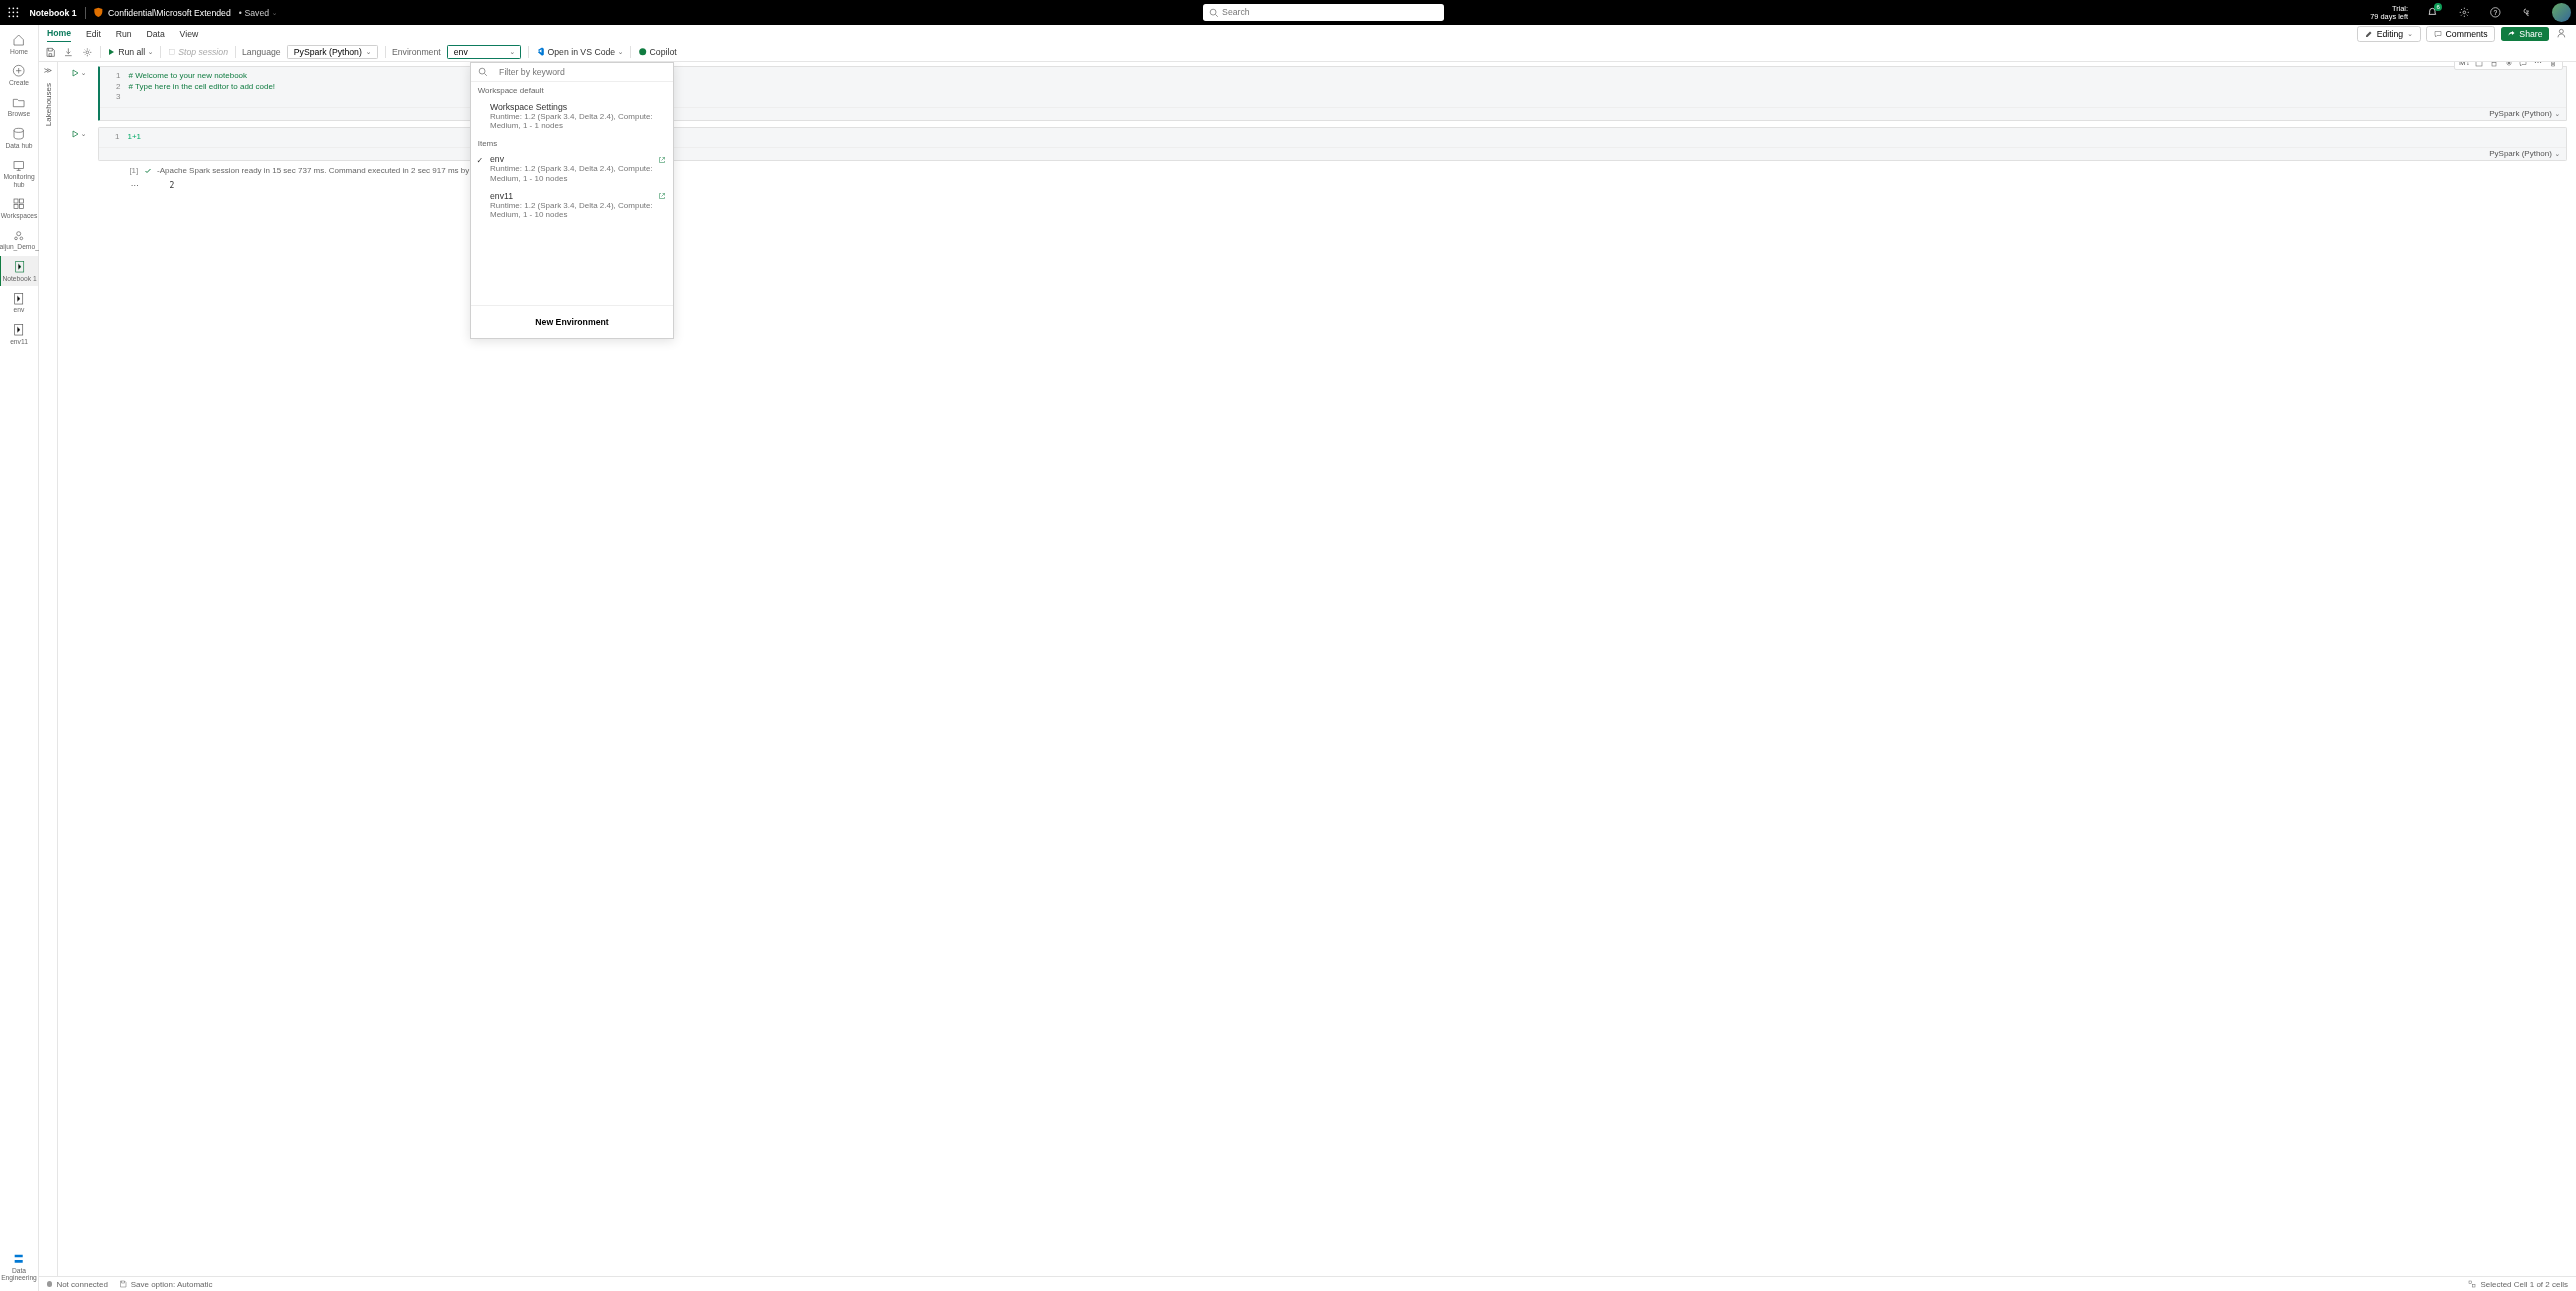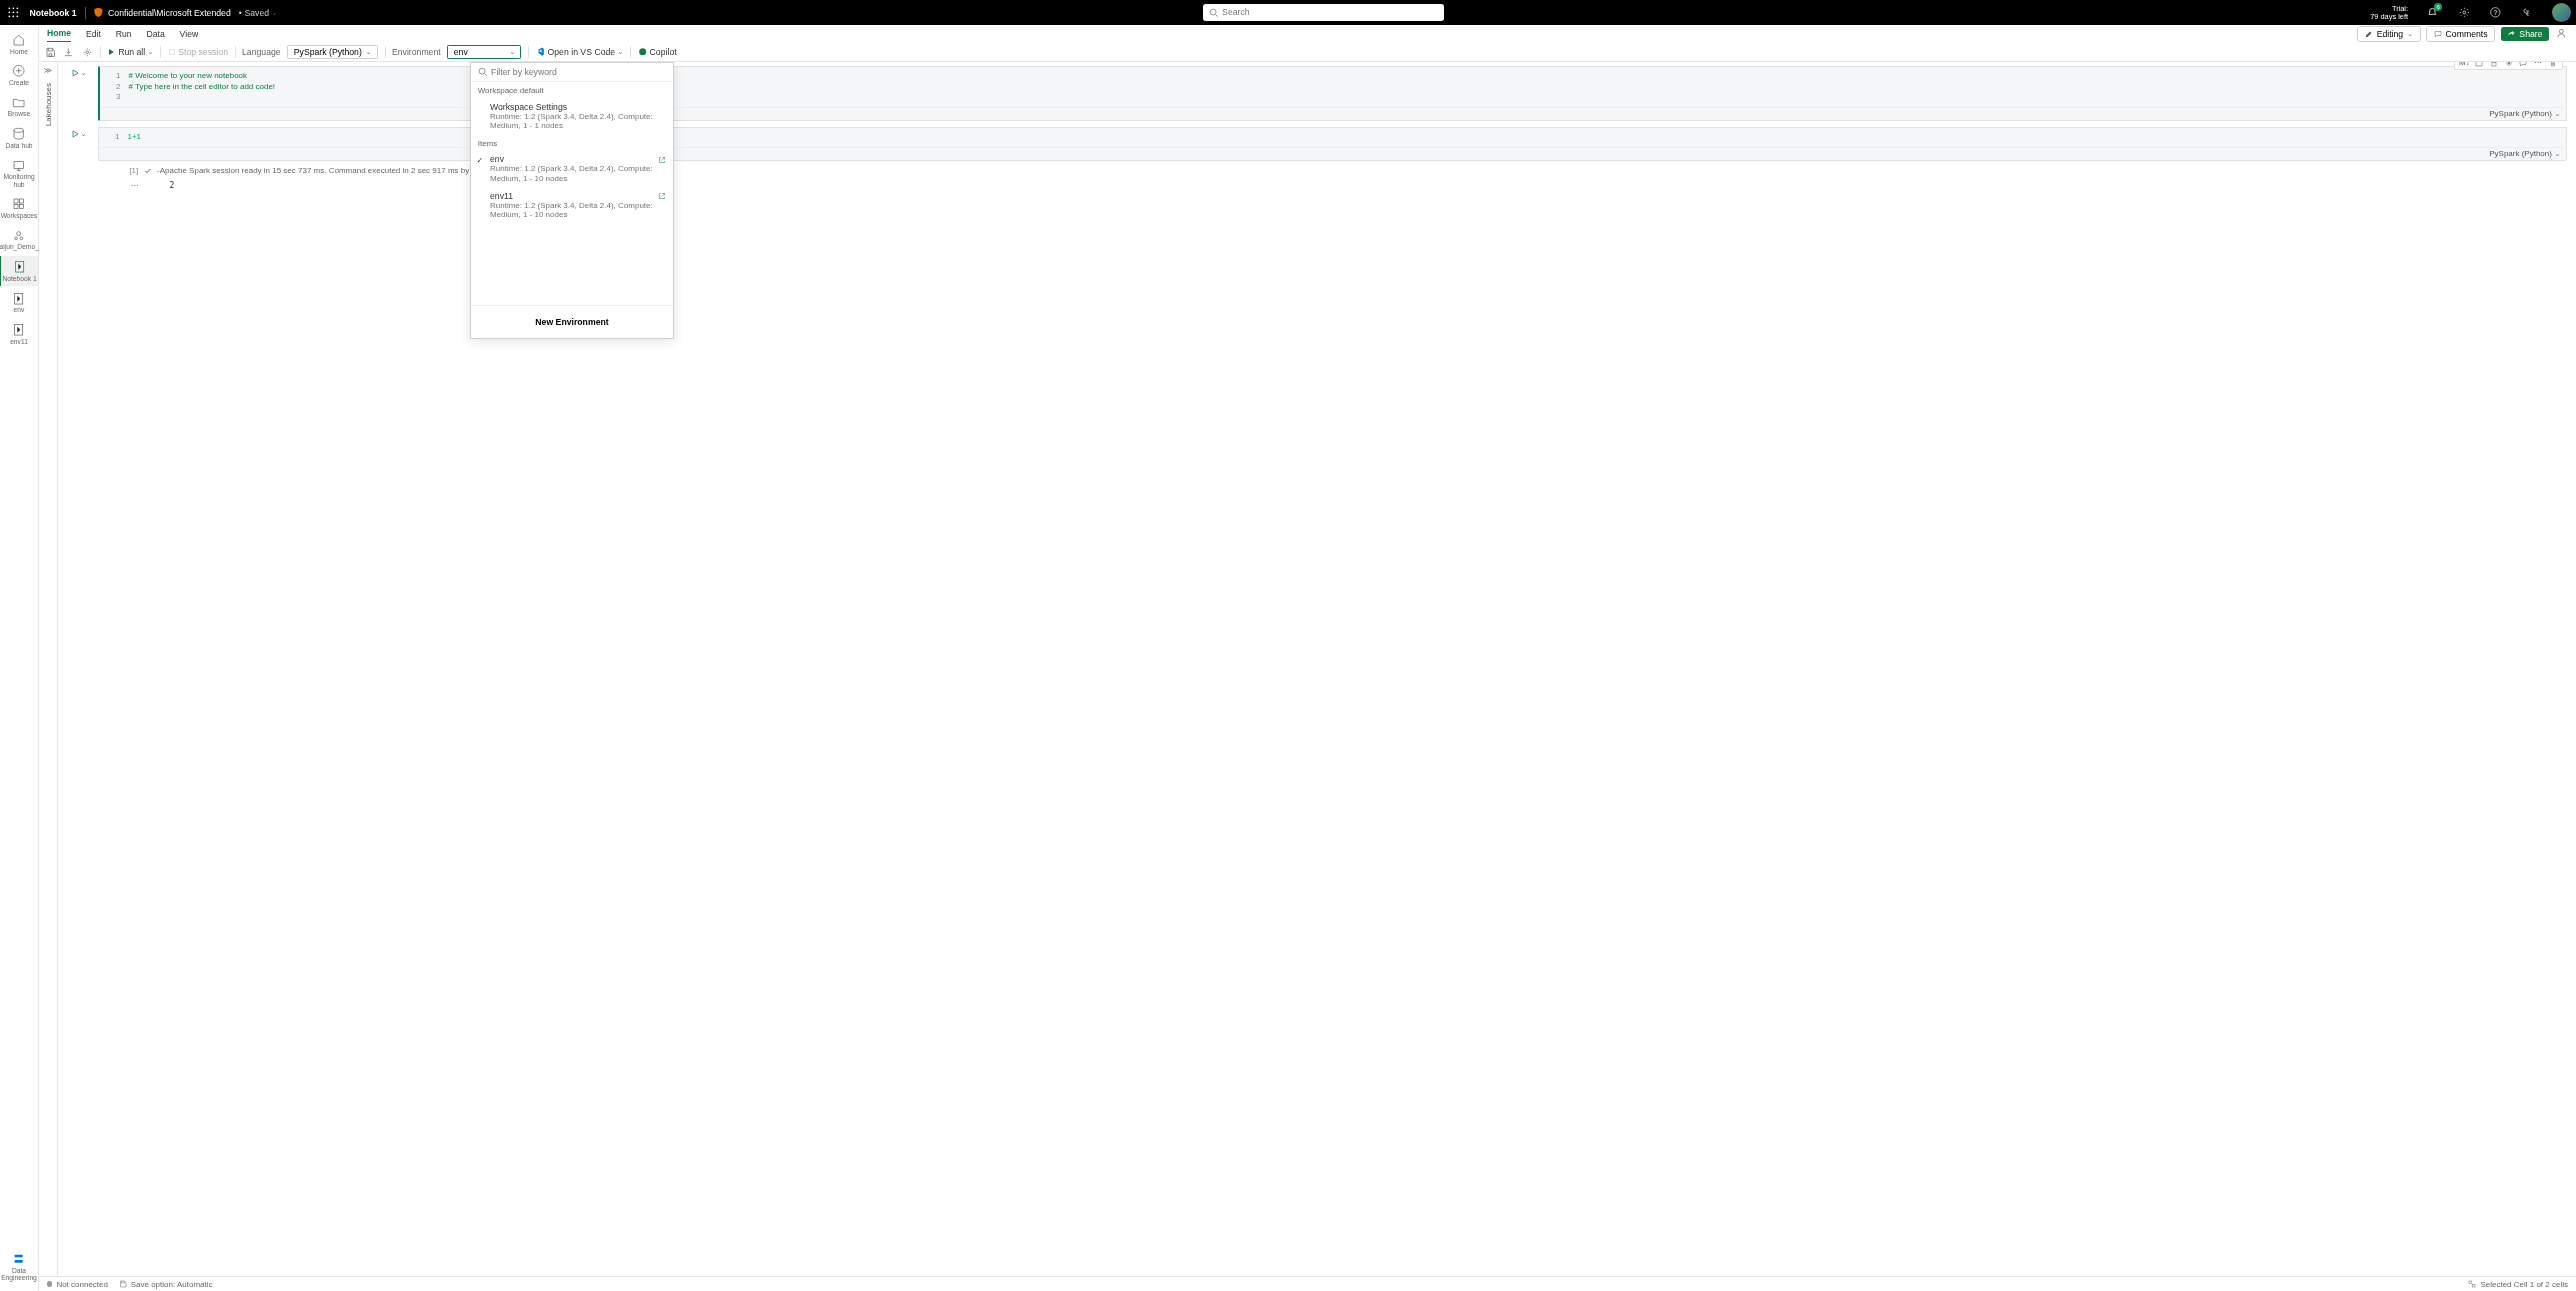--- a/index.html
+++ b/index.html
@@ -29,21 +29,21 @@
 .ribbon-tab.active { color: #0d7b5d; border-bottom: 1.3px solid #0d7b5d; font-weight: 600; }
 .ribbon-right { margin-left: auto; display: flex; align-items: center; gap: 5.4px; }
 .pill-btn { display: flex; align-items: center; gap: 4px; font-size: 8.7px; padding: 2px 6.7px; border: 0.7px solid #d0d0d0; border-radius: 2.7px; background: #fff; cursor: pointer; }
 .share-btn { background: #107c41; color: #fff; border: none; }
 
 
 .toolbar { height: 20px; display: flex; align-items: center; padding: 0 8px 0 44px; gap: 6.7px; border-bottom: 0.7px solid #e5e5e5; background: #fff; }
 .tb-icon { width: 12px; height: 12px; display: flex; align-items: center; justify-content: center; cursor: pointer; color: #555; }
 .tb-sep { width: 0.7px; height: 12px; background: #e0e0e0; }
 .tb-btn { display: flex; align-items: center; gap: 2.7px; font-size: 8.7px; cursor: pointer; color: #333; }
-.tb-btn.disabled { color: #aaa; cursor: default; }
+.tb-btn.disabled { color: #aaa; cursor: default; font-style: italic; }
 .tb-label { font-size: 8.7px; color: #666; }
 .tb-dropdown { display: flex; align-items: center; gap: 4px; font-size: 8.7px; padding: 1.3px 5.4px; border: 0.7px solid #d0d0d0; border-radius: 1.3px; cursor: pointer; min-width: 74px; justify-content: space-between; }
 .tb-dropdown.active { border-color: #0d7b5d; border-bottom: 1.3px solid #0d7b5d; }
 .chevron { font-size: 6.7px; color: #666; }
 
 
 .left-nav { position: absolute; left: 0; top: 25px; bottom: 0; width: 39px; background: #fff; border-right: 0.7px solid #e5e5e5; display: flex; flex-direction: column; align-items: center; padding-top: 4px; gap: 1.3px; }
 .nav-item { width: 100%; display: flex; flex-direction: column; align-items: center; gap: 1.3px; padding: 4px 0; cursor: pointer; font-size: 6.7px; color: #666; text-align: center; line-height: 7.4px; }
 .nav-item.active { background: #f0f0f0; border-left: 1.3px solid #107c41; }
 .nav-icon { width: 13.4px; height: 13.4px; }
@@ -72,21 +72,21 @@
 .cell-toolbar { position: absolute; top: -12px; right: 2.7px; display: flex; gap: 4px; background: #fff; border: 0.7px solid #e0e0e0; padding: 1.3px 4px; border-radius: 2px; align-items: center; }
 .cell-tb-icon { width: 10.7px; height: 10.7px; display: flex; align-items: center; justify-content: center; cursor: pointer; color: #555; font-size: 8px; }
 
 .output-block { margin-top: 2.7px; padding-left: 31px; font-size: 8px; }
 .output-meta { display: flex; align-items: center; gap: 5.4px; color: #666; padding: 2.7px 0; }
 .output-meta .idx { color: #888; }
 .output-result { padding-left: 24px; font-family: Consolas, monospace; color: #333; }
 
 
 .env-popup { position: absolute; top: 0; left: 412px; width: 204px; background: #fff; border: 0.7px solid #d0d0d0; box-shadow: 0 2.7px 10.7px rgba(0,0,0,.12); z-index: 50; display: flex; flex-direction: column; }
-.env-search { display: flex; align-items: center; gap: 4px; padding: 4px 6.7px; border-bottom: 0.7px solid #eee; }
+.env-search { display: flex; align-items: center; gap: 12px; padding: 4px 6.7px; border-bottom: 0.7px solid #eee; }
 .env-search input { border: none; outline: none; flex: 1; font-size: 8.7px; }
 .env-section-label { font-size: 8px; color: #666; padding: 4px 6.7px 2.7px; }
 .env-item { padding: 4px 6.7px 4px 19px; cursor: pointer; position: relative; }
 .env-item .name { font-size: 8.7px; color: #333; }
 .env-item .detail { font-size: 8px; color: #777; line-height: 9.4px; }
 .env-item .check { position: absolute; left: 5.4px; top: 5.4px; color: #333; font-size: 8px; }
 .env-item .open-ext { position: absolute; right: 6.7px; top: 5.4px; color: #107c41; cursor: pointer; font-size: 8px; }
 .env-footer { border-top: 0.7px solid #eee; padding: 11px; text-align: center; font-size: 8.7px; font-weight: 600; cursor: pointer; margin-top: 81px; }
 
 

